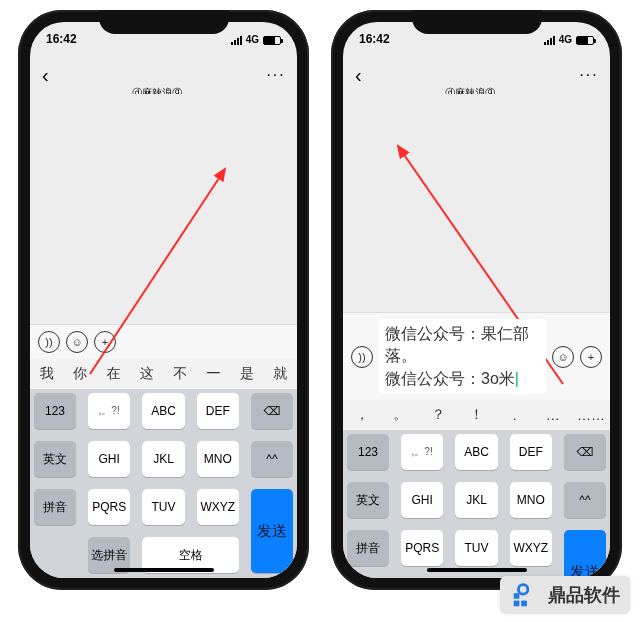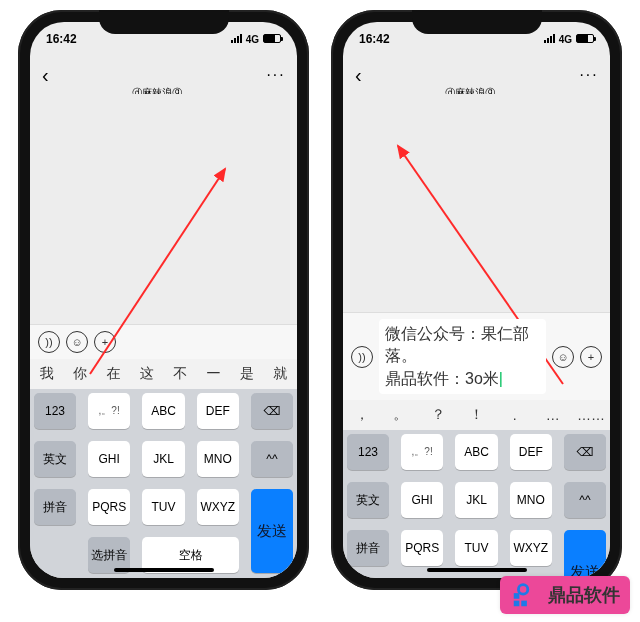--- a/index.html
+++ b/index.html
@@ -2,21 +2,21 @@
 <html><head>
 <meta charset="utf-8">
 <style>
   * { box-sizing: border-box; margin: 0; padding: 0; }
   body { font-family: -apple-system, "PingFang SC", sans-serif; background: #fff; width: 640px; height: 622px; position: relative; }
   .stage { display: flex; gap: 22px; padding: 10px 18px; }
   .phone { width: 318px; height: 580px; border-radius: 44px; background: #111; padding: 12px; position: relative; box-shadow: 0 0 0 2px #222 inset; }
   .screen { width: 100%; height: 100%; border-radius: 34px; background: #ededed; overflow: hidden; position: relative; }
   .notch { position: absolute; top: 0; left: 50%; transform: translateX(-50%); width: 130px; height: 24px; background: #111; border-radius: 0 0 16px 16px; z-index: 10; }
   .status { display: flex; justify-content: space-between; align-items: center; height: 34px; padding: 0 16px; font-size: 12px; font-weight: 600; color: #000; }
-  .status .right { display: flex; gap: 4px; align-items: flex-start; font-size: 10px; }
+  .status .right { display: flex; gap: 4px; align-items: flex-end; font-size: 10px; }
   .bars { display: inline-flex; gap: 1px; align-items: flex-end; }
   .bars i { width: 2px; background: #000; display: block; }
   .bars i:nth-child(1){height:3px} .bars i:nth-child(2){height:5px} .bars i:nth-child(3){height:7px} .bars i:nth-child(4){height:9px}
   .batt { width: 18px; height: 9px; border: 1px solid #000; border-radius: 2px; position: relative; }
   .batt::after { content:""; position:absolute; right:-3px; top:2px; width:2px; height:4px; background:#000; border-radius:0 1px 1px 0; }
   .batt i { display:block; width:70%; height:100%; background:#000; }
   .navbar { display:flex; align-items:center; justify-content:space-between; height:38px; padding:0 12px; background:#ededed; }
   .back { font-size:20px; color:#000; }
   .title { font-size:10px; font-weight:400; color:#000;margin-top:36px; }
   .dots { font-size:16px; letter-spacing:1px; color:#000; }
@@ -30,21 +30,21 @@
   .kbd { background:#d1d4d9; padding:4px; display:grid; grid-template-columns: 42px 1fr 1fr 1fr 42px; grid-auto-rows:36px; gap:12px; }
   .key { background:#fff; border-radius:5px; display:flex; align-items:center; justify-content:center; font-size:12px; color:#000; box-shadow:0 1px 0 rgba(0,0,0,.2); }
   .key.gray { background:#b5bac2; }
   .key.blue { background:#0a7fff; color:#0f172a; font-size:15px; }
   .key.sub { font-size:10px; color:#555; }
   .bottombar { height:34px; background:#d1d4d9; display:flex; align-items:center; justify-content:space-between; padding:0 14px; }
   .globe, .mic { width:20px; height:20px; border:1.5px solid #555; border-radius:50%; }
   .mic { border-radius:10px 10px 6px 6px; border:none; background:#555; width:12px; height:18px; position:relative; }
   .homebar { position:absolute; bottom:6px; left:50%; transform:translateX(-50%); width:100px; height:4px; background:#000; border-radius:3px; }
   .arrow { position:absolute; pointer-events:none; }
-  .watermark { position:absolute; right:10px; bottom:8px; display:flex; align-items:center; gap:8px; background:#ec4899; padding:4px 10px; border-radius:6px; box-shadow:0 0 4px rgba(0,0,0,.1); }
+  .watermark { position:absolute; right:10px; bottom:8px; display:flex; align-items:center; gap:8px; background:#e5e5e5; padding:4px 10px; border-radius:6px; box-shadow:0 0 4px rgba(0,0,0,.1); }
   .wmicon { width:30px; height:30px; }
   .wmtext { font-size:18px; font-weight:600; color:#333; }
 </style>
 </head>
 <body>
 
 <div class="stage">
 
   <div class="phone">
     <div class="notch"></div>
@@ -152,21 +152,21 @@
                 <path d="M0,0 L7,3 L0,6 Z" fill="#ff2a2a"></path>
               </marker>
             </defs>
           <line x1="180" y1="250" x2="15" y2="12" stroke="#ff2a2a" stroke-width="2" marker-end="url(#ah2)"></line>
         </svg>
       </div>
       <div class="inputbar">
         <span class="circ">))</span>
         <div class="textin">
           <div>微信公众号：果仁部落。</div>
-          <div><span>鼎品软件：3o米</span><span class="cursor">|</span></div>
+          <div><span>微信公众号：3o米</span><span class="cursor">|</span></div>
         </div>
         <span class="circ">☺</span>
         <span class="circ">+</span>
       </div>
       <div class="candidates">
         <span>，</span>
         <span>。</span>
         <span>？</span>
         <span>！</span>
         <span>.</span>

